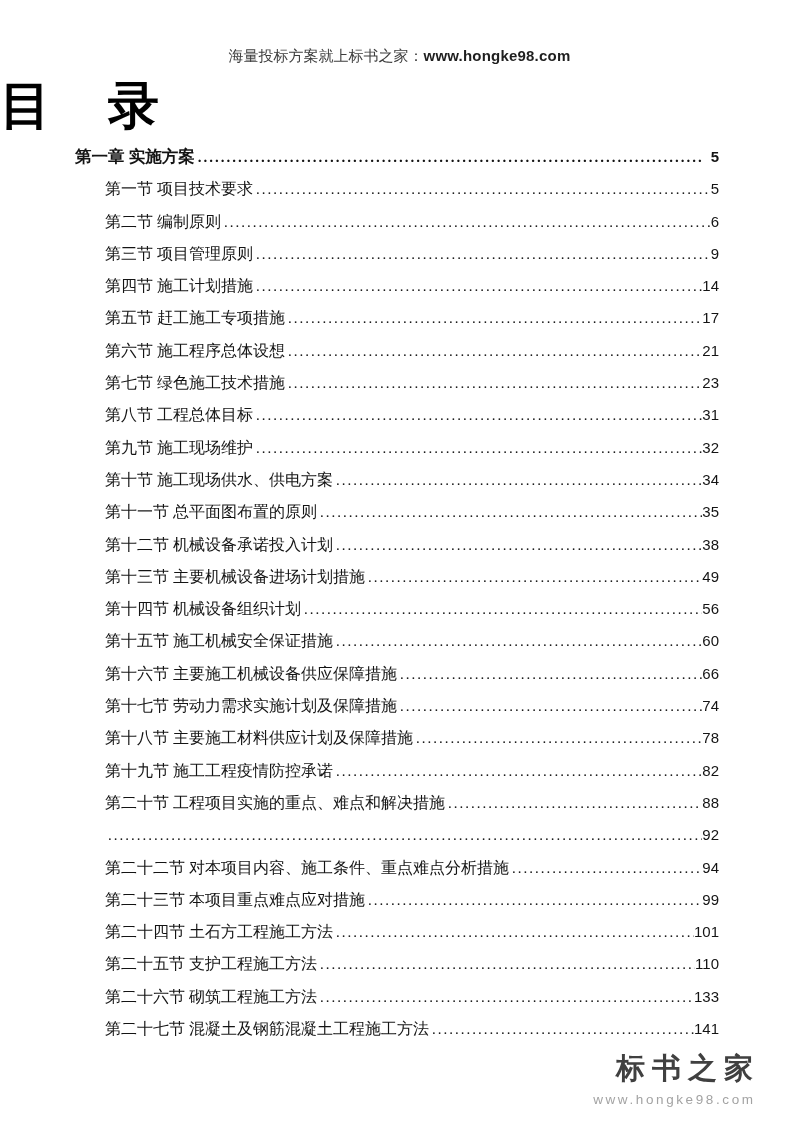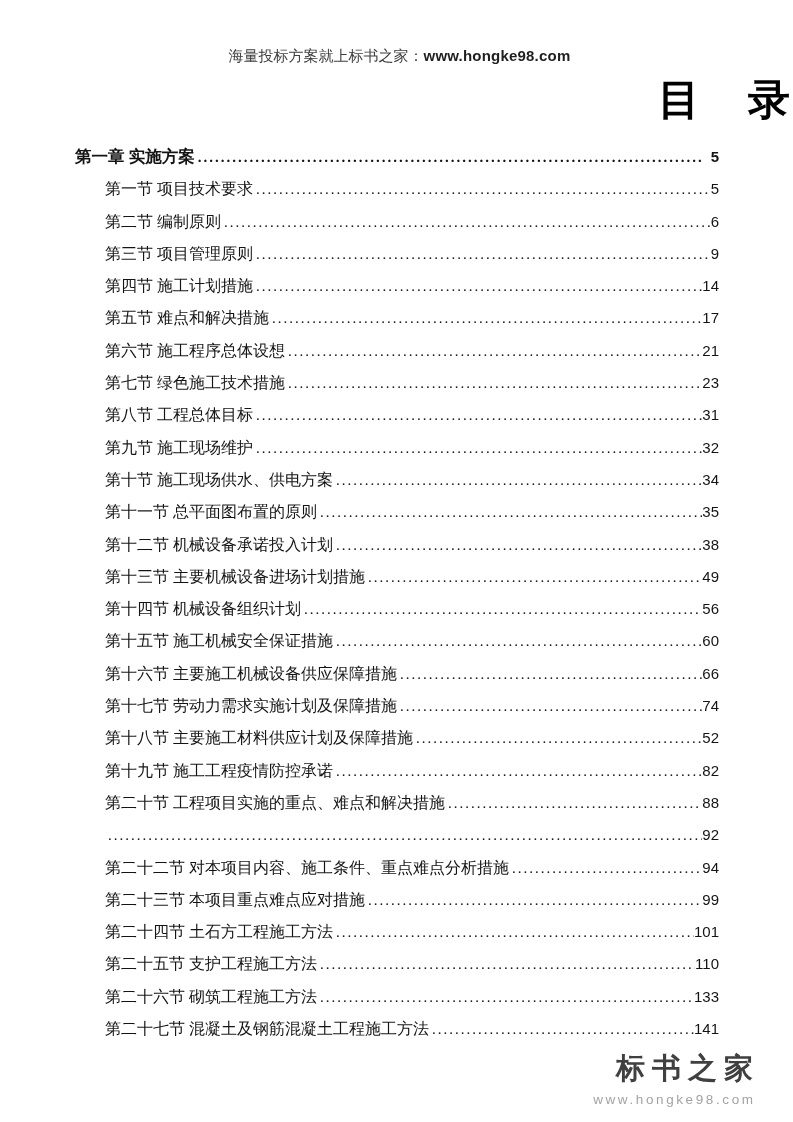--- a/index.html
+++ b/index.html
@@ -15,22 +15,22 @@
     text-align: center; font-size: 15px; color: #3d3d3d;
     white-space: nowrap;
     margin-left: 6px;
   }
   .doc-header .hdr-url {
     font-family: "Liberation Sans", "DejaVu Sans", sans-serif;
     font-weight: 700; color: #1f1f1f; letter-spacing: 0.2px;
   }
   .doc-title {
     position: absolute; top: 72px; left: 0; right: 0;
-    text-align: right;
-    font-size: 42px; font-weight: 700; color: #000;
+    text-align: left;
+    font-size: 51px; font-weight: 700; color: #000;
     letter-spacing: 3px;
   }
   .toc {
     position: absolute; top: 141px; left: 75px; right: 74px;
   }
   .toc-row {
     display: flex; align-items: baseline;
     height: 32.3px; line-height: 32.3px;
     font-size: 16px; white-space: nowrap;
   }
@@ -92,21 +92,21 @@
     <span class="toc-label">第三节 项目管理原则</span>
     <span class="toc-leader" aria-hidden="true">....................................................................................................................................................................................................................................................................</span>
     <span class="toc-page">9</span>
   </div>
     <div class="toc-row level-2">
     <span class="toc-label">第四节 施工计划措施</span>
     <span class="toc-leader" aria-hidden="true">....................................................................................................................................................................................................................................................................</span>
     <span class="toc-page">14</span>
   </div>
     <div class="toc-row level-2">
-    <span class="toc-label">第五节 难点和解决措施</span>
+    <span class="toc-label">第五节 赶工施工专项措施</span>
     <span class="toc-leader" aria-hidden="true">....................................................................................................................................................................................................................................................................</span>
     <span class="toc-page">17</span>
   </div>
     <div class="toc-row level-2">
     <span class="toc-label">第六节 施工程序总体设想</span>
     <span class="toc-leader" aria-hidden="true">....................................................................................................................................................................................................................................................................</span>
     <span class="toc-page">21</span>
   </div>
     <div class="toc-row level-2">
     <span class="toc-label">第七节 绿色施工技术措施</span>
@@ -159,21 +159,21 @@
     <span class="toc-page">66</span>
   </div>
     <div class="toc-row level-2">
     <span class="toc-label">第十七节 劳动力需求实施计划及保障措施</span>
     <span class="toc-leader" aria-hidden="true">....................................................................................................................................................................................................................................................................</span>
     <span class="toc-page">74</span>
   </div>
     <div class="toc-row level-2">
     <span class="toc-label">第十八节 主要施工材料供应计划及保障措施</span>
     <span class="toc-leader" aria-hidden="true">....................................................................................................................................................................................................................................................................</span>
-    <span class="toc-page">52</span>
+    <span class="toc-page">78</span>
   </div>
     <div class="toc-row level-2">
     <span class="toc-label">第十九节 施工工程疫情防控承诺</span>
     <span class="toc-leader" aria-hidden="true">....................................................................................................................................................................................................................................................................</span>
     <span class="toc-page">82</span>
   </div>
     <div class="toc-row level-2">
     <span class="toc-label">第二十节 工程项目实施的重点、难点和解决措施</span>
     <span class="toc-leader" aria-hidden="true">....................................................................................................................................................................................................................................................................</span>
     <span class="toc-page">88</span>

